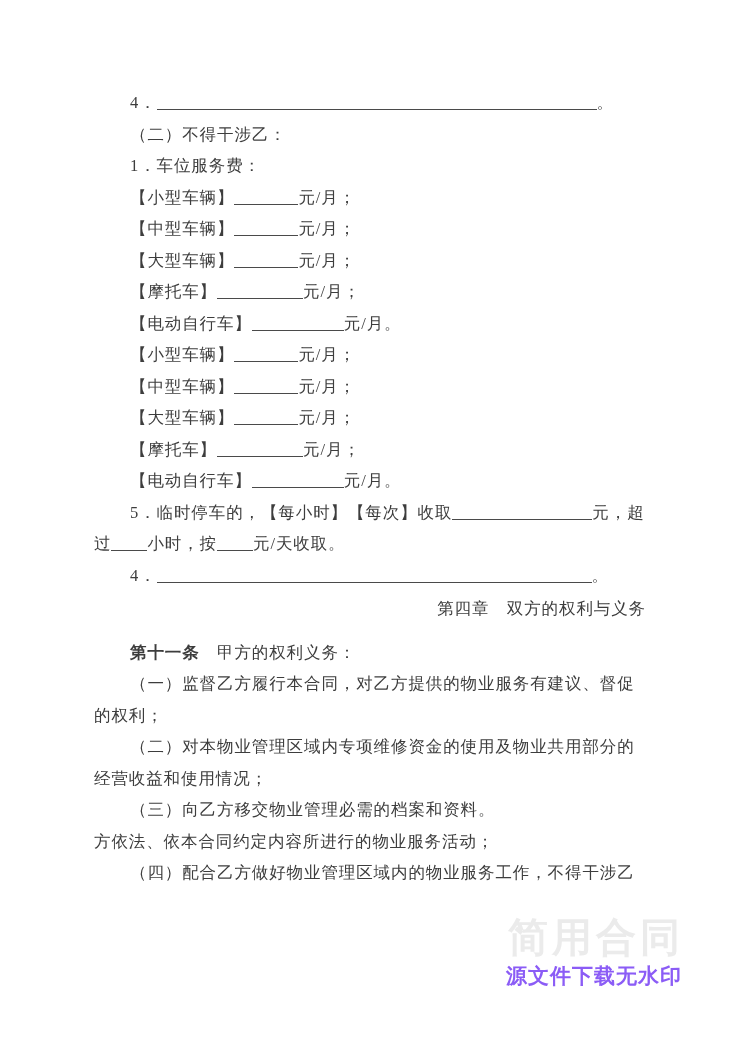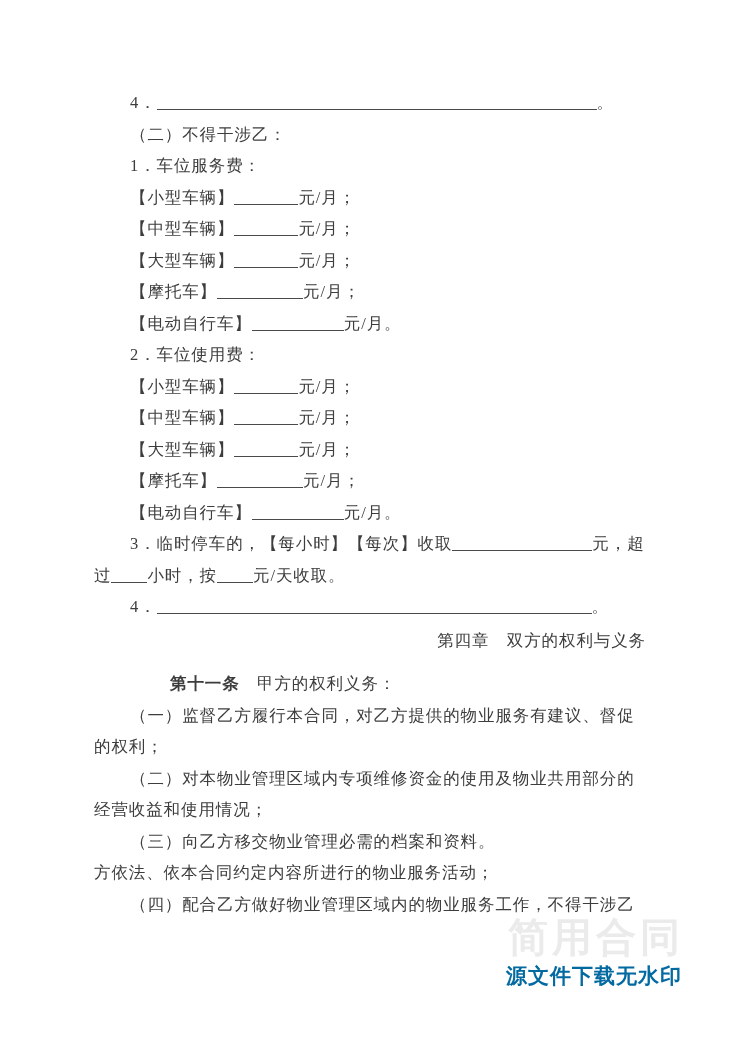--- a/index.html
+++ b/index.html
@@ -36,21 +36,20 @@
     margin: 2px 0 12px 0;
     font-size: 16.5px;
     font-weight: normal;
     line-height: 31.5px;
     letter-spacing: 0.9px;
     text-align: right;
     white-space: nowrap;
   }
   .bold {
     font-weight: bold;
-    margin-left: 40px;
   }
   .blank {
     display: inline-block;
     height: 14px;
     border-bottom: 1px solid #4a4a4a;
     vertical-align: -2px;
   }
   .watermark-title {
     position: absolute;
     left: 508px;
@@ -80,34 +79,33 @@
 <div class="page" style="color: rgb(61, 61, 61); background: rgb(255, 255, 255);">
   <div class="content">
       <p class="line indent"><span class="">4．</span><span class="blank" style="width: 440px; border-bottom-color: rgb(74, 74, 74);"></span><span class="">。</span></p>
       <p class="line indent"><span class="">（二）不得干涉乙：</span></p>
       <p class="line indent"><span class="">1．车位服务费：</span></p>
       <p class="line indent"><span class="">【小型车辆】</span><span class="blank" style="width: 64px; border-bottom-color: rgb(74, 74, 74);"></span><span class="">元/月；</span></p>
       <p class="line indent"><span class="">【中型车辆】</span><span class="blank" style="width: 64px; border-bottom-color: rgb(74, 74, 74);"></span><span class="">元/月；</span></p>
       <p class="line indent"><span class="">【大型车辆】</span><span class="blank" style="width: 64px; border-bottom-color: rgb(74, 74, 74);"></span><span class="">元/月；</span></p>
       <p class="line indent"><span class="">【摩托车】</span><span class="blank" style="width: 86px; border-bottom-color: rgb(74, 74, 74);"></span><span class="">元/月；</span></p>
       <p class="line indent"><span class="">【电动自行车】</span><span class="blank" style="width: 92px; border-bottom-color: rgb(74, 74, 74);"></span><span class="">元/月。</span></p>
-      <p class="line indent"><span class="">2．车位使用费：</span></p>
       <p class="line indent"><span class="">【小型车辆】</span><span class="blank" style="width: 64px; border-bottom-color: rgb(74, 74, 74);"></span><span class="">元/月；</span></p>
       <p class="line indent"><span class="">【中型车辆】</span><span class="blank" style="width: 64px; border-bottom-color: rgb(74, 74, 74);"></span><span class="">元/月；</span></p>
       <p class="line indent"><span class="">【大型车辆】</span><span class="blank" style="width: 64px; border-bottom-color: rgb(74, 74, 74);"></span><span class="">元/月；</span></p>
       <p class="line indent"><span class="">【摩托车】</span><span class="blank" style="width: 86px; border-bottom-color: rgb(74, 74, 74);"></span><span class="">元/月；</span></p>
       <p class="line indent"><span class="">【电动自行车】</span><span class="blank" style="width: 92px; border-bottom-color: rgb(74, 74, 74);"></span><span class="">元/月。</span></p>
-      <p class="line indent"><span class="">3．临时停车的，【每小时】【每次】收取</span><span class="blank" style="width: 140px; border-bottom-color: rgb(74, 74, 74);"></span><span class="">元，超</span></p>
+      <p class="line indent"><span class="">5．临时停车的，【每小时】【每次】收取</span><span class="blank" style="width: 140px; border-bottom-color: rgb(74, 74, 74);"></span><span class="">元，超</span></p>
       <p class="line"><span class="">过</span><span class="blank" style="width: 36px; border-bottom-color: rgb(74, 74, 74);"></span><span class="">小时，按</span><span class="blank" style="width: 36px; border-bottom-color: rgb(74, 74, 74);"></span><span class="">元/天收取。</span></p>
       <p class="line indent"><span class="">4．</span><span class="blank" style="width: 435px; border-bottom-color: rgb(74, 74, 74);"></span><span class="">。</span></p>
       <h2 class="heading"><span class="">第四章　双方的权利与义务</span></h2>
       <p class="line indent"><span class="bold">第十一条</span><span class="">　甲方的权利义务：</span></p>
       <p class="line indent"><span class="">（一）监督乙方履行本合同，对乙方提供的物业服务有建议、督促</span></p>
       <p class="line"><span class="">的权利；</span></p>
       <p class="line indent"><span class="">（二）对本物业管理区域内专项维修资金的使用及物业共用部分的</span></p>
       <p class="line"><span class="">经营收益和使用情况；</span></p>
       <p class="line indent"><span class="">（三）向乙方移交物业管理必需的档案和资料。</span></p>
       <p class="line"><span class="">方依法、依本合同约定内容所进行的物业服务活动；</span></p>
       <p class="line indent"><span class="">（四）配合乙方做好物业管理区域内的物业服务工作，不得干涉乙</span></p>
     </div>
   <div class="watermark-title" style="color: rgb(235, 235, 235);">简用合同</div>
-  <div class="watermark-sub" style="color: #0369a1;">源文件下载无水印</div>
+  <div class="watermark-sub" style="color: #8b5cf6;">源文件下载无水印</div>
 </div>
 
 </body></html>

